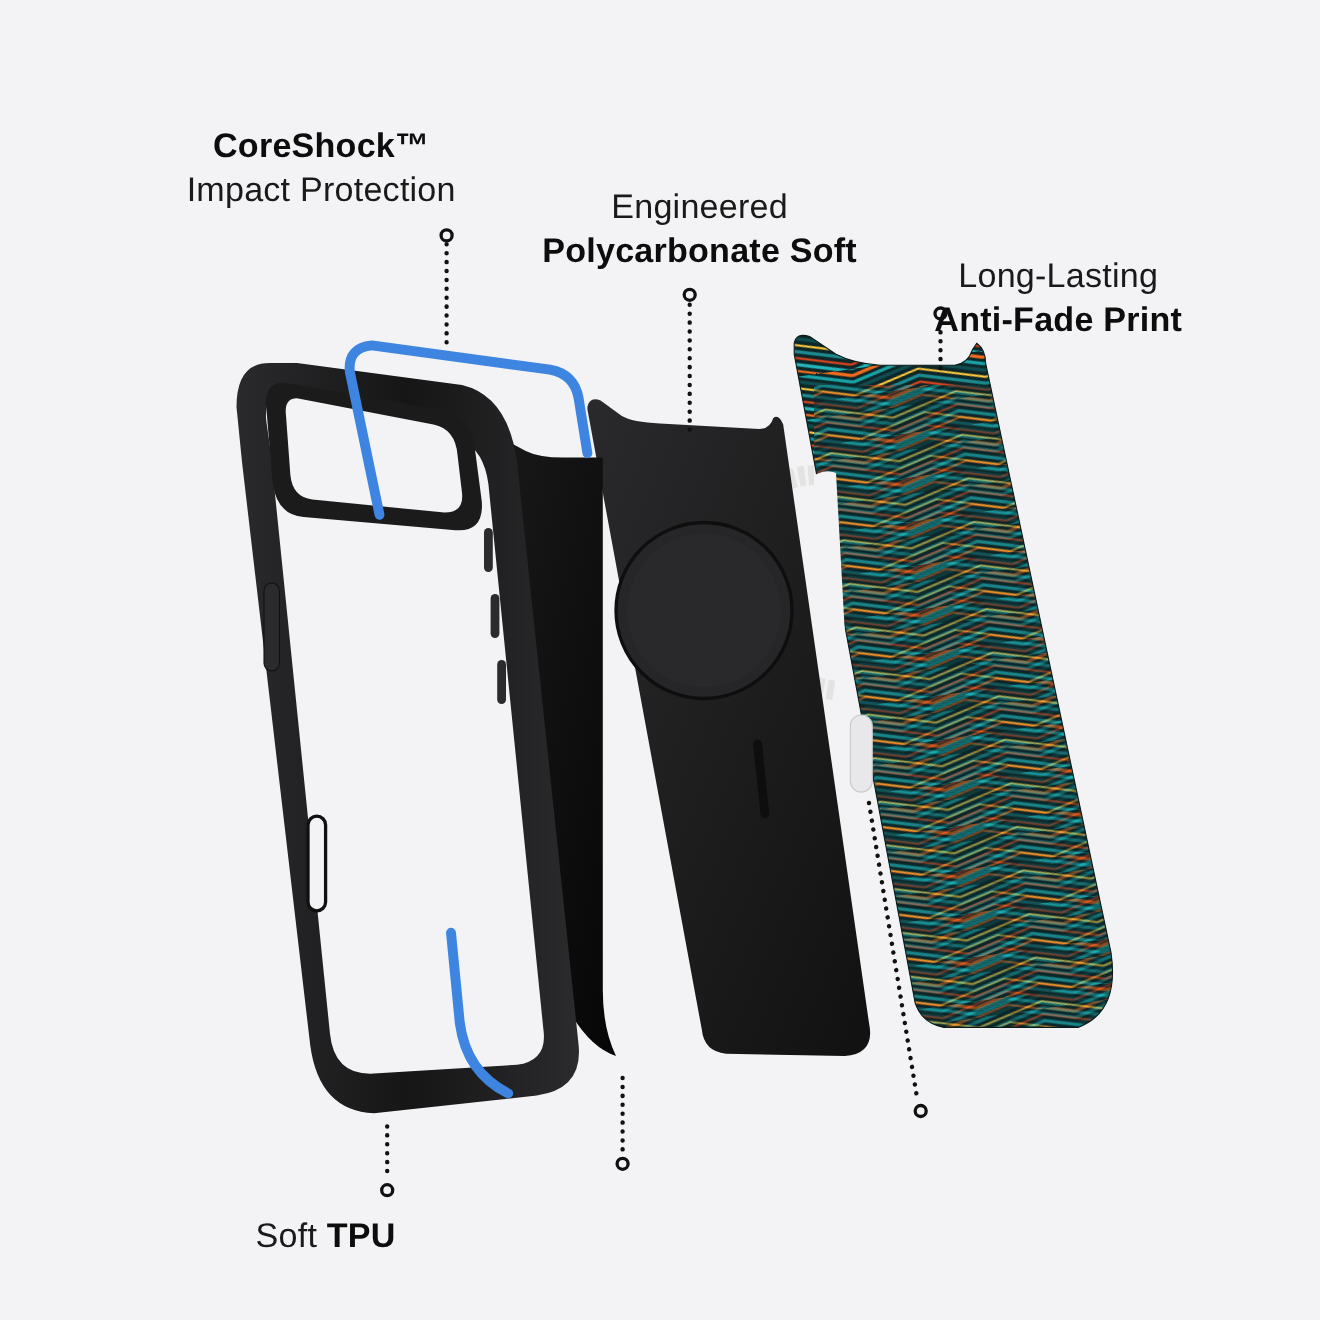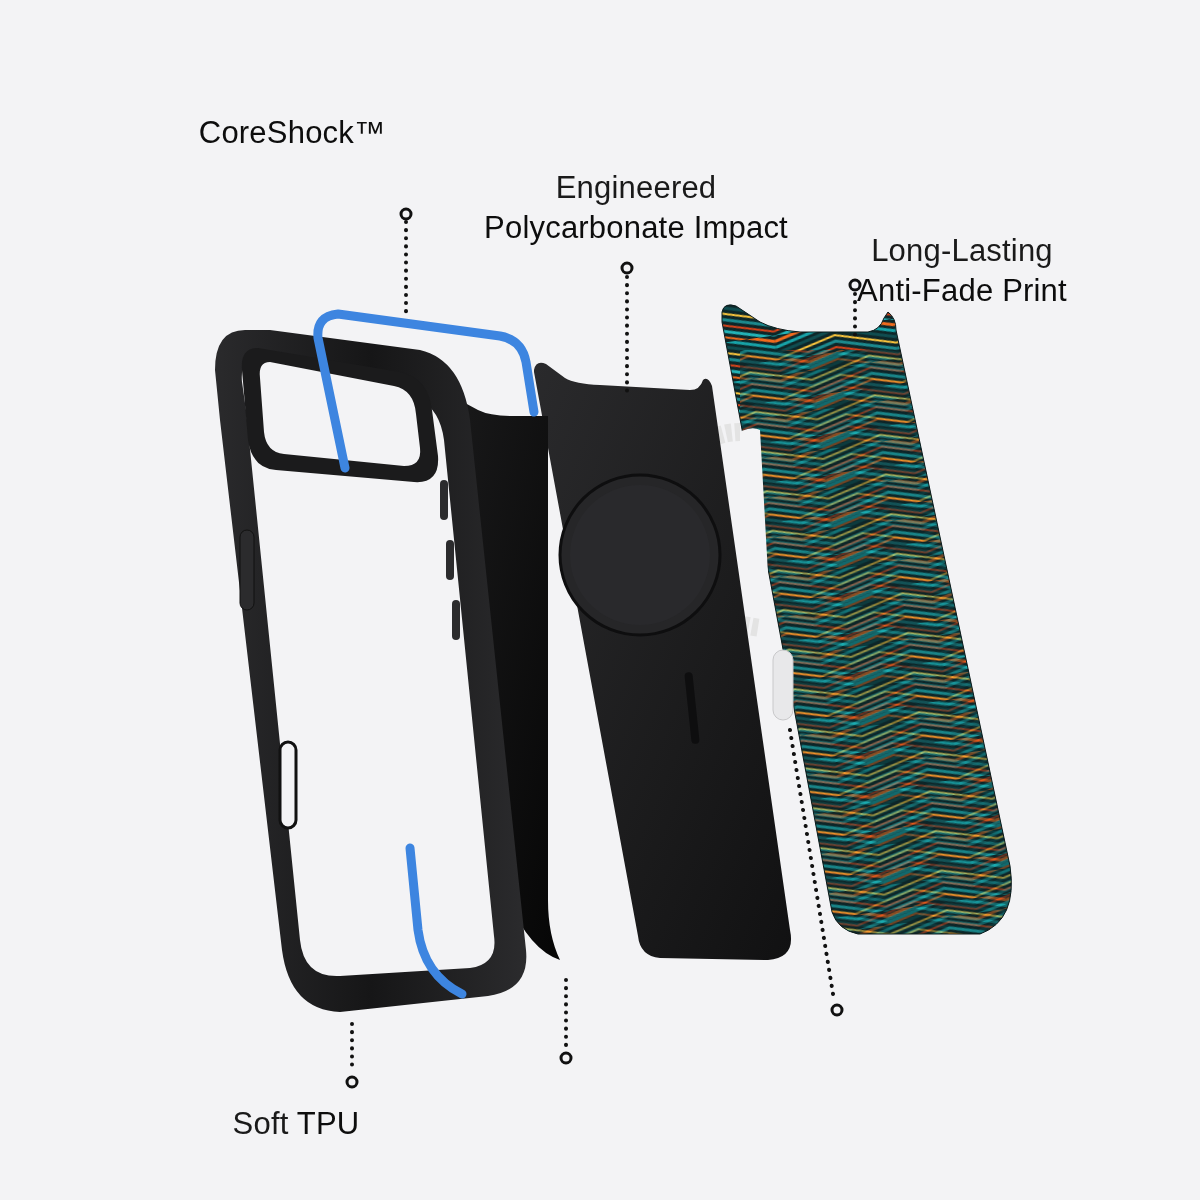--- a/index.html
+++ b/index.html
@@ -14,21 +14,21 @@
   .label {
     position: absolute;
     text-align: center;
     font-size: 31px;
     line-height: 40px;
     letter-spacing: 0.2px;
     white-space: nowrap;
     transform: translateX(-50%);
   }
   .label .light { font-weight: 400; color: #1a1a1a; display: block; }
-  .label .bold { font-weight: 400; color: #0d0d0d; display: block; }
+  .label .bold { font-weight: 700; color: #0d0d0d; display: block; }
   .label .inline .light, .label .inline .bold { display: inline; }
   svg.art { position: absolute; left: 0; top: 0; }
 </style>
 </head>
 <body>
 
 <div class="stage">
 
   <svg class="art" width="1200" height="1200" viewBox="0 0 1200 1200">
     <defs>
@@ -131,25 +131,26 @@
       <line x1="566" y1="980" x2="566" y2="1048" stroke-width="4" stroke-dasharray="0.1 8" stroke-linecap="round"></line>
       <circle cx="566" cy="1058" r="5" stroke-width="3" fill="#f3f3f5"></circle>
 
       <line x1="790" y1="730" x2="834" y2="1000" stroke-width="4" stroke-dasharray="0.1 8" stroke-linecap="round"></line>
       <circle cx="837" cy="1010" r="5" stroke-width="3" fill="#f3f3f5"></circle>
     </g>
   </svg>
 
   <div class="label" style="left:292px; top:113px;">
     <span class="bold">CoreShock™</span>
+    <span class="light">Impact Protection</span>
   </div>
 
   <div class="label" style="left:636px; top:168px;">
     <span class="light">Engineered</span>
-    <span class="bold">Polycarbonate Impact</span>
+    <span class="bold">Polycarbonate Soft</span>
   </div>
 
   <div class="label" style="left:962px; top:191px;margin-top:40px;">
     <span class="light">Long-Lasting</span>
     <span class="bold">Anti-Fade Print</span>
   </div>
 
   <div class="label" style="left:296px; top:1104px;">
     <span class="inline">
       <span class="light">Soft</span>

